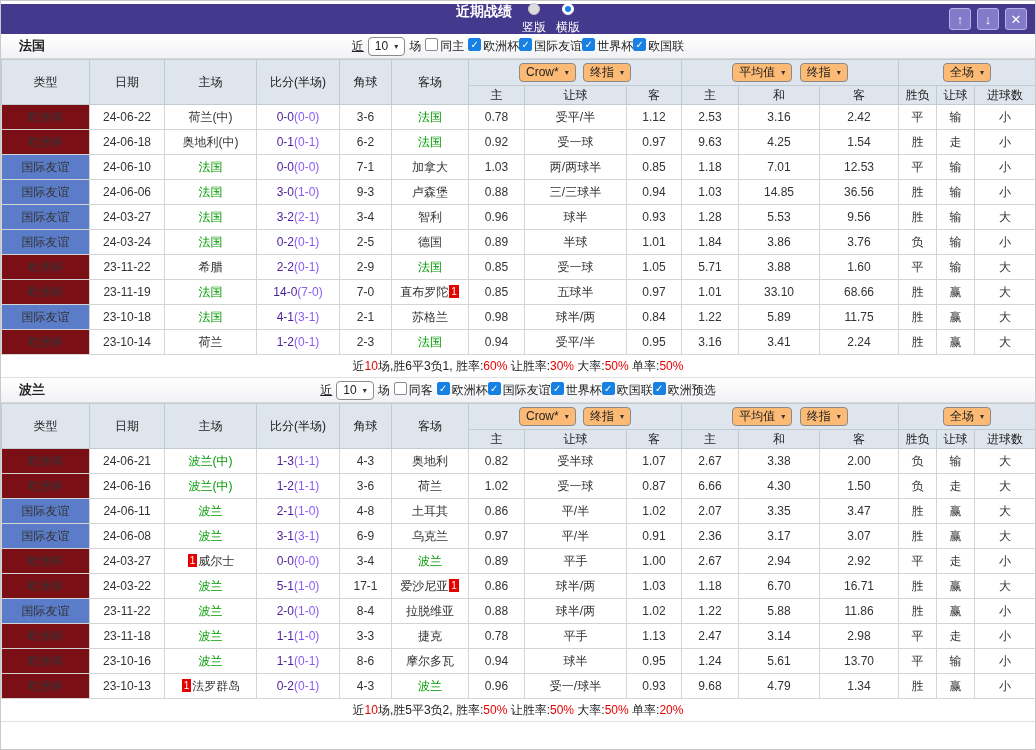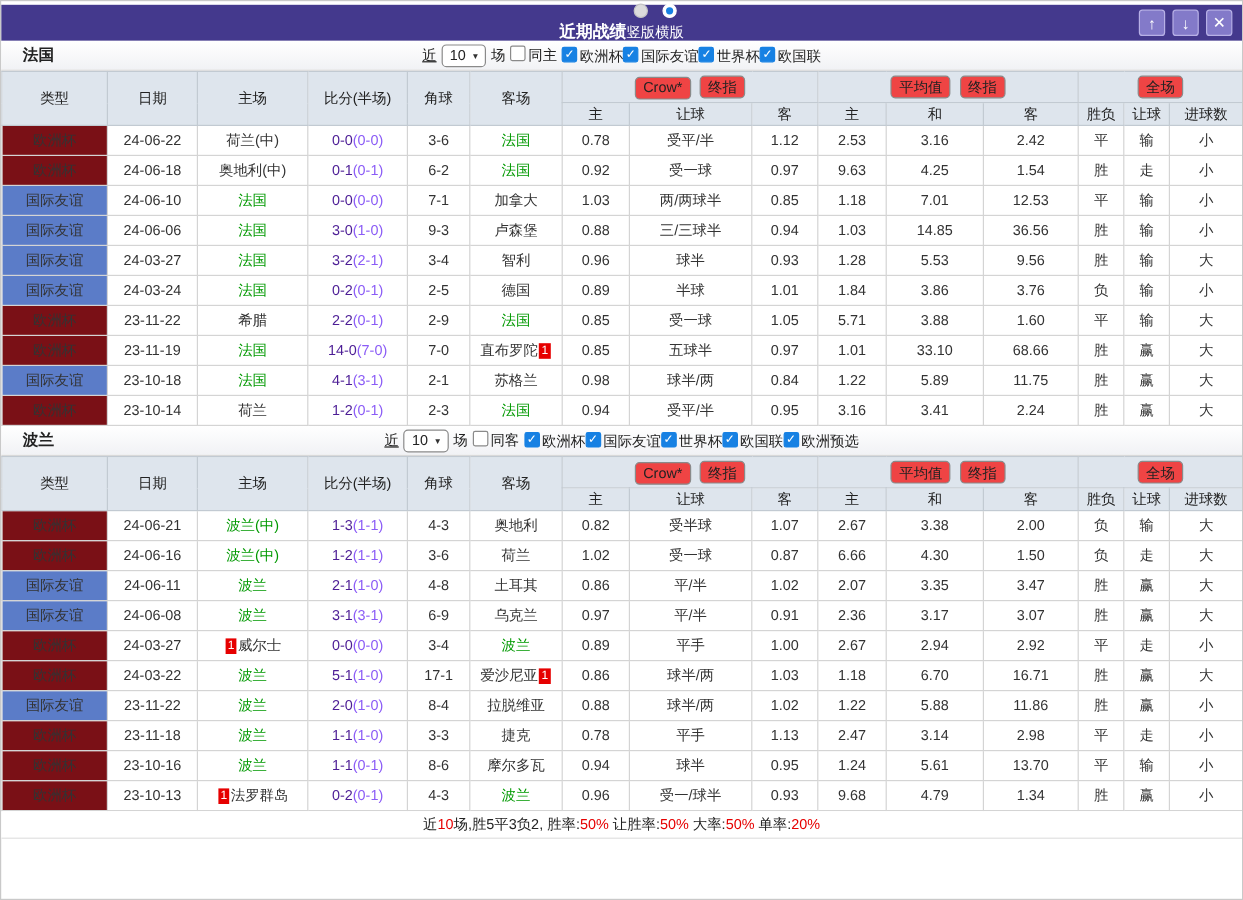--- a/index.html
+++ b/index.html
@@ -1,21 +1,21 @@
 <!DOCTYPE html>
 <html><head>
 <meta charset="utf-8">
 <style>
   * { margin:0; padding:0; box-sizing:border-box; }
   body { font-family:"Liberation Sans","DejaVu Sans",sans-serif; background:#fff; }
   .window { width:1036px; height:750px; border:1px solid #c9c9c9; background:#fff; padding-top:3px; overflow:hidden; }
 
   
   .titlebar { height:30px; background:#44398D; display:flex; align-items:center; position:relative; }
-  .titlebar-center { position:absolute; left:0; right:0; display:flex; justify-content:center; align-items:flex-end; color:#fff; }
+  .titlebar-center { position:absolute; left:0; right:0; display:flex; justify-content:center; align-items:flex-start; gap:10px; color:#fff; }
   .title { font-size:14px; font-weight:bold; }
   .radio-label { display:inline-flex; align-items:center; gap:4px; font-size:12px; color:#fff; cursor:pointer;flex-direction:column; }
   .radio { width:12px; height:12px; border-radius:50%; background:#dcdcdc; border:1px solid #c5c5c5; position:relative; }
   .radio.selected { background:#fff; border-color:#fff; }
   .radio.selected::after { content:""; position:absolute; inset:2px; border-radius:50%; background:#1781E3; }
   .titlebar-buttons { margin-left:auto; display:flex; gap:6px; padding-right:8px; z-index:1; }
   .tb-btn { width:22px; height:22px; background:#837AC9; border:1px solid #B7B0E6; border-radius:3px; color:#fff; font-size:13px; font-weight:bold; display:flex; align-items:center; justify-content:center; cursor:pointer; font-family:inherit; }
 
   
   .filter-row { height:25px; border-bottom:1px solid #d9d9d9; background:linear-gradient(#ffffff,#f1f2f5); display:flex; align-items:center; position:relative; }
@@ -28,21 +28,21 @@
   .checkbox { width:13px; height:13px; display:inline-flex; align-items:center; justify-content:center; font-size:10px; border-radius:2px; }
   .checkbox.checked { background:#1781E3; color:#fff; border:1px solid #1781E3; }
   .checkbox.unchecked { background:#fff; border:1px solid #8a8a8a; }
 
   
   .stats-table { border-collapse:collapse; table-layout:fixed; width:1034px; margin:0 auto; font-size:12px; }
   .stats-table th, .stats-table td { border:1px solid #d4d4d4; text-align:center; padding:0; overflow:hidden; white-space:nowrap; }
   .stats-table thead th { background:#DEE5ED; border-color:#c2cad2; font-weight:normal; color:#222; }
   .stats-table thead tr:first-child th { height:26px; }
   .stats-table thead tr:last-child th { height:19px; }
-  .ctrl-th .select { margin:0 2px; background:#ef4444;flex-direction:column; }
+  .ctrl-th .select { margin:0 2px; background:#fdba74; }
   .stats-table tbody td { height:25px; color:#333; background:#fff; }
   td.type { color:#fff; }
   td.type.cup { background:#7A1016; }
   td.type.friendly { background:#5B7CC8; }
   td.odd { background:#FBF6EC; }
   td.avg { background:#E9F4F9; }
   .c-r { color:#E60000; } .c-g { color:#009900; } .c-b { color:#2233EE; }
   .team-focus { color:#009900; }
   .score-main { color:#4c1d95; }
   .score-half { color:#8b5cf6; }
@@ -341,20 +341,21 @@
               <td class="odd">0.95</td>
               <td class="avg">3.16</td>
               <td class="avg">3.41</td>
               <td class="avg">2.24</td>
               <td class="c-r">胜</td>
               <td class="c-r">赢</td>
               <td class="c-r">大</td>
             </tr>
           </tbody>
     </table>
+    <div class="summary"><span>近</span><span class="red">10</span><span>场,胜6平3负1, 胜率:</span><span class="red">60%</span><span> 让胜率:</span><span class="red">30%</span><span> 大率:</span><span class="red">50%</span><span> 单率:</span><span class="red">50%</span></div>
   </div>
 
   <div class="section">
     <div class="filter-row">
       <span class="team-name">波兰</span>
       <div class="filters">
         <span class="near-link">近</span>
         <span class="select count-select">
           <span>10</span>
           <span class="chev">▾</span>

